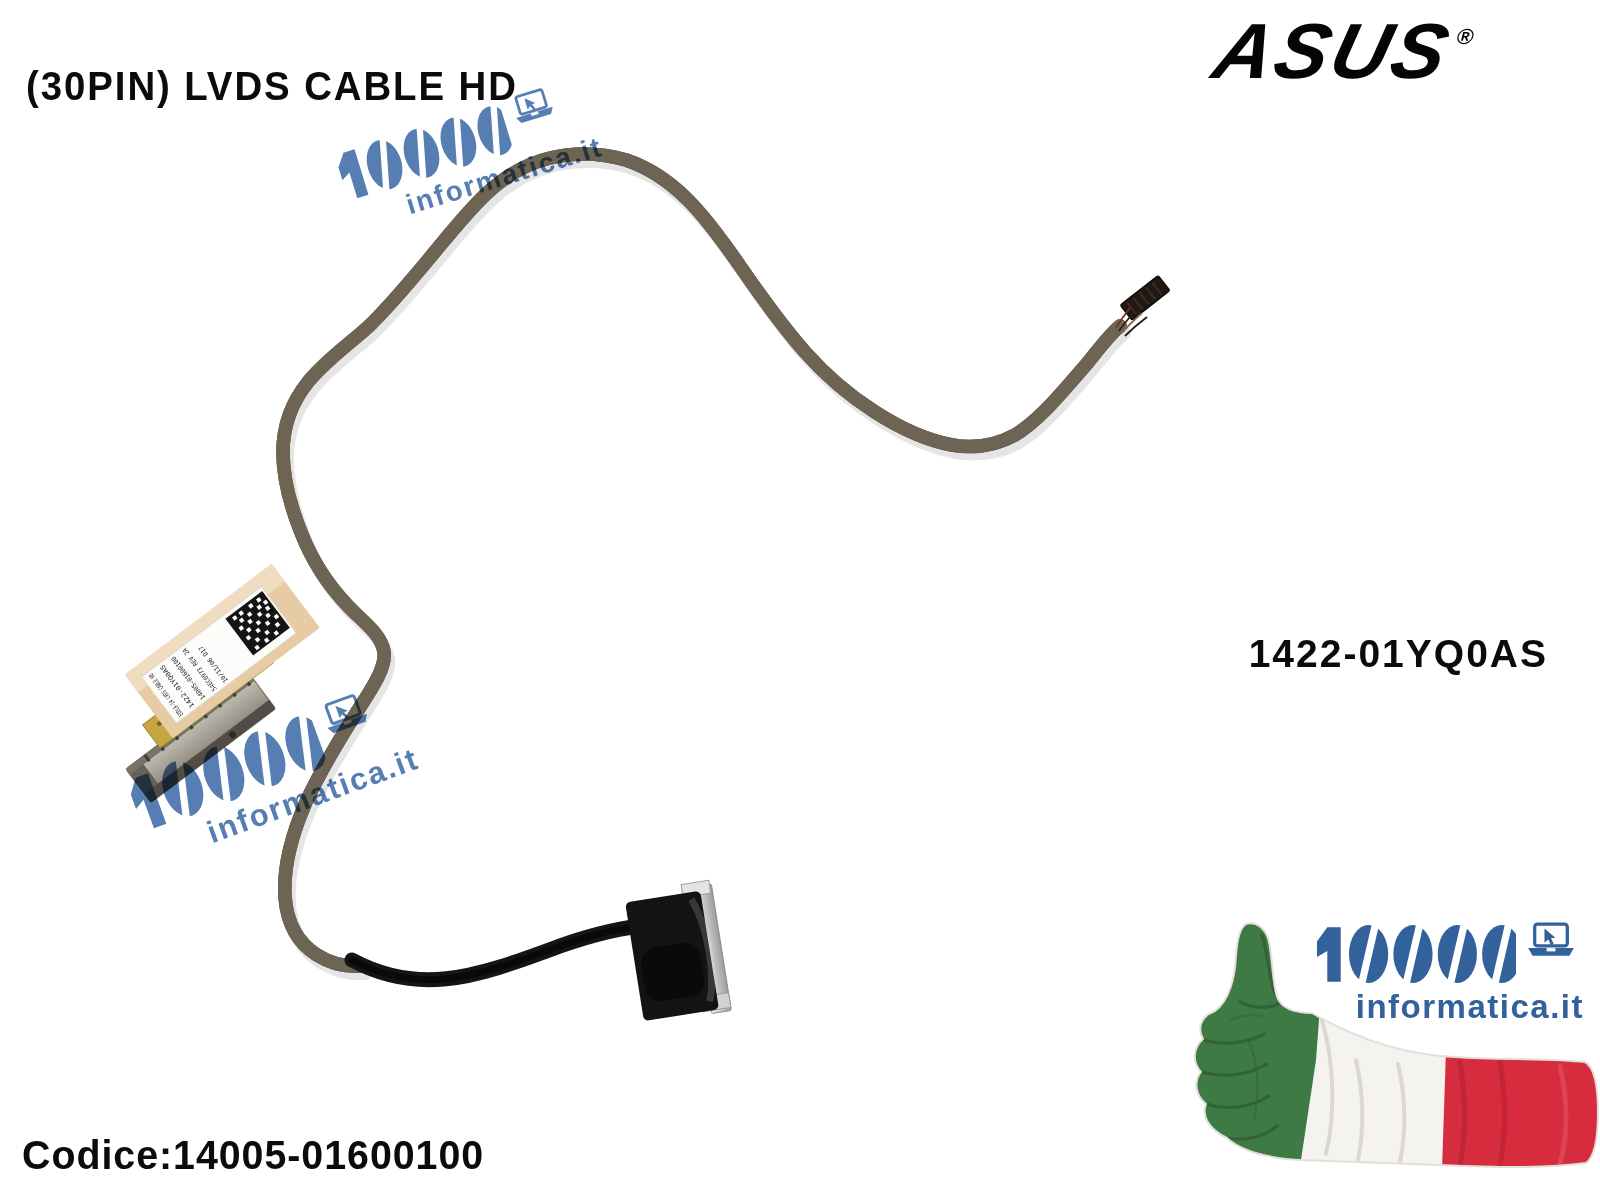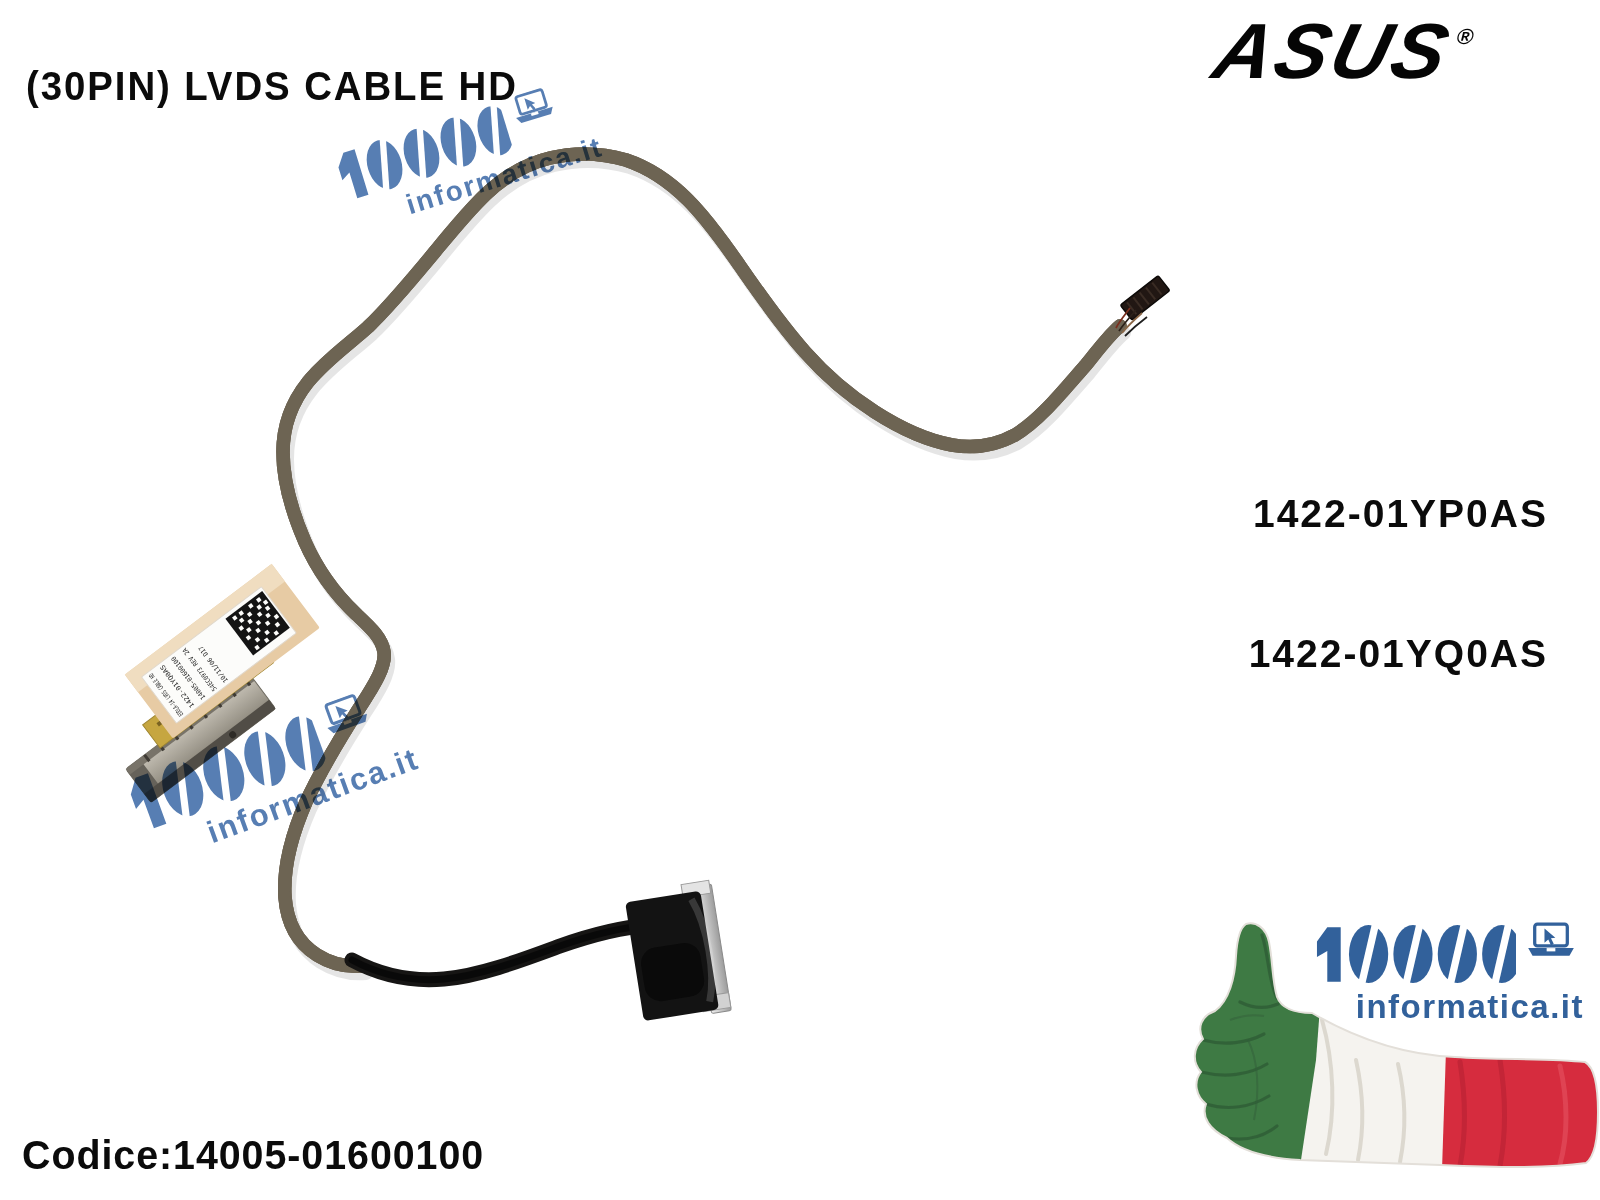--- a/index.html
+++ b/index.html
@@ -319,17 +319,16 @@
         <path d="M17,6 L17,19 L20.5,16 L23,21.5 L25.5,20 L23,15 L27,14.5 Z" fill="#32619b"></path>
         <polygon points="2,24 44,24 40,31 6,31" fill="#32619b"></polygon>
         <rect x="19" y="24" width="8" height="3" fill="#fff"></rect>
       </svg>
     </div>
     <div class="lockup-domain">informatica.it</div>
   </div>
 
   <div class="overlay-text title">(30PIN) LVDS CABLE HD</div>
   <div class="asus"><span>ASUS</span><span class="reg">®</span></div>
-  <div class="overlay-text pn1">1422-01YP0AS</div>
   <div class="overlay-text pn2">1422-01YQ0AS</div>
   <div class="overlay-text codice">Codice:14005-01600100</div>
 
 </div>
 
 </body></html>

